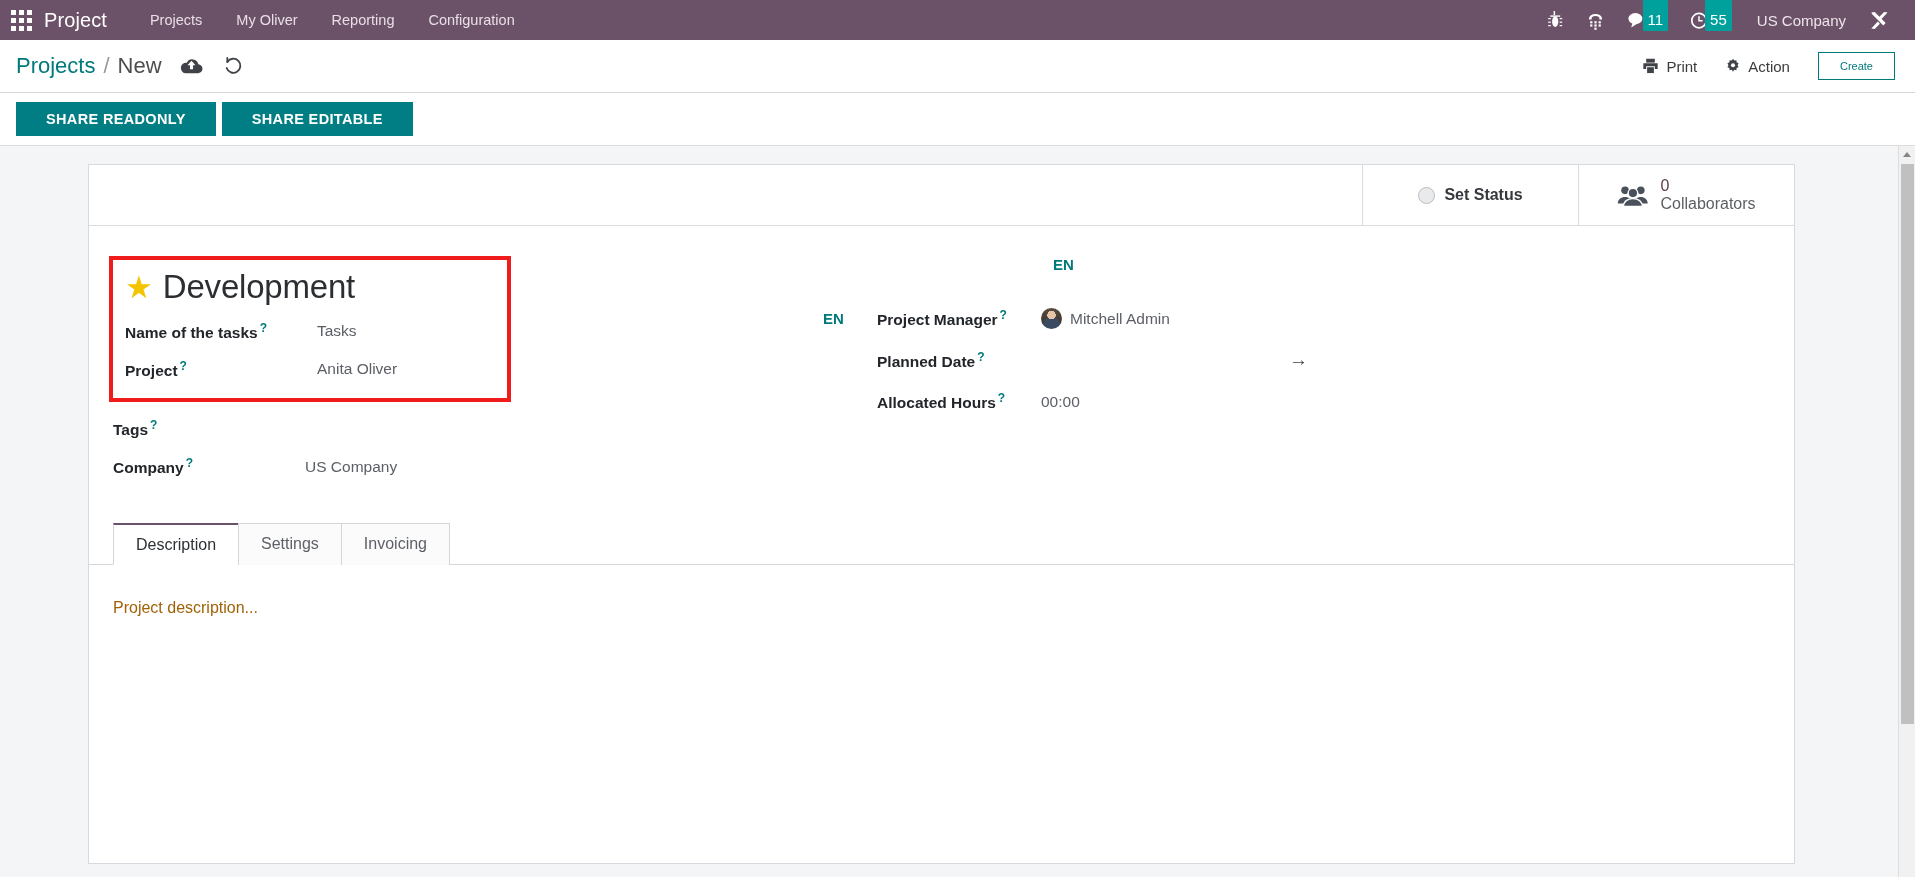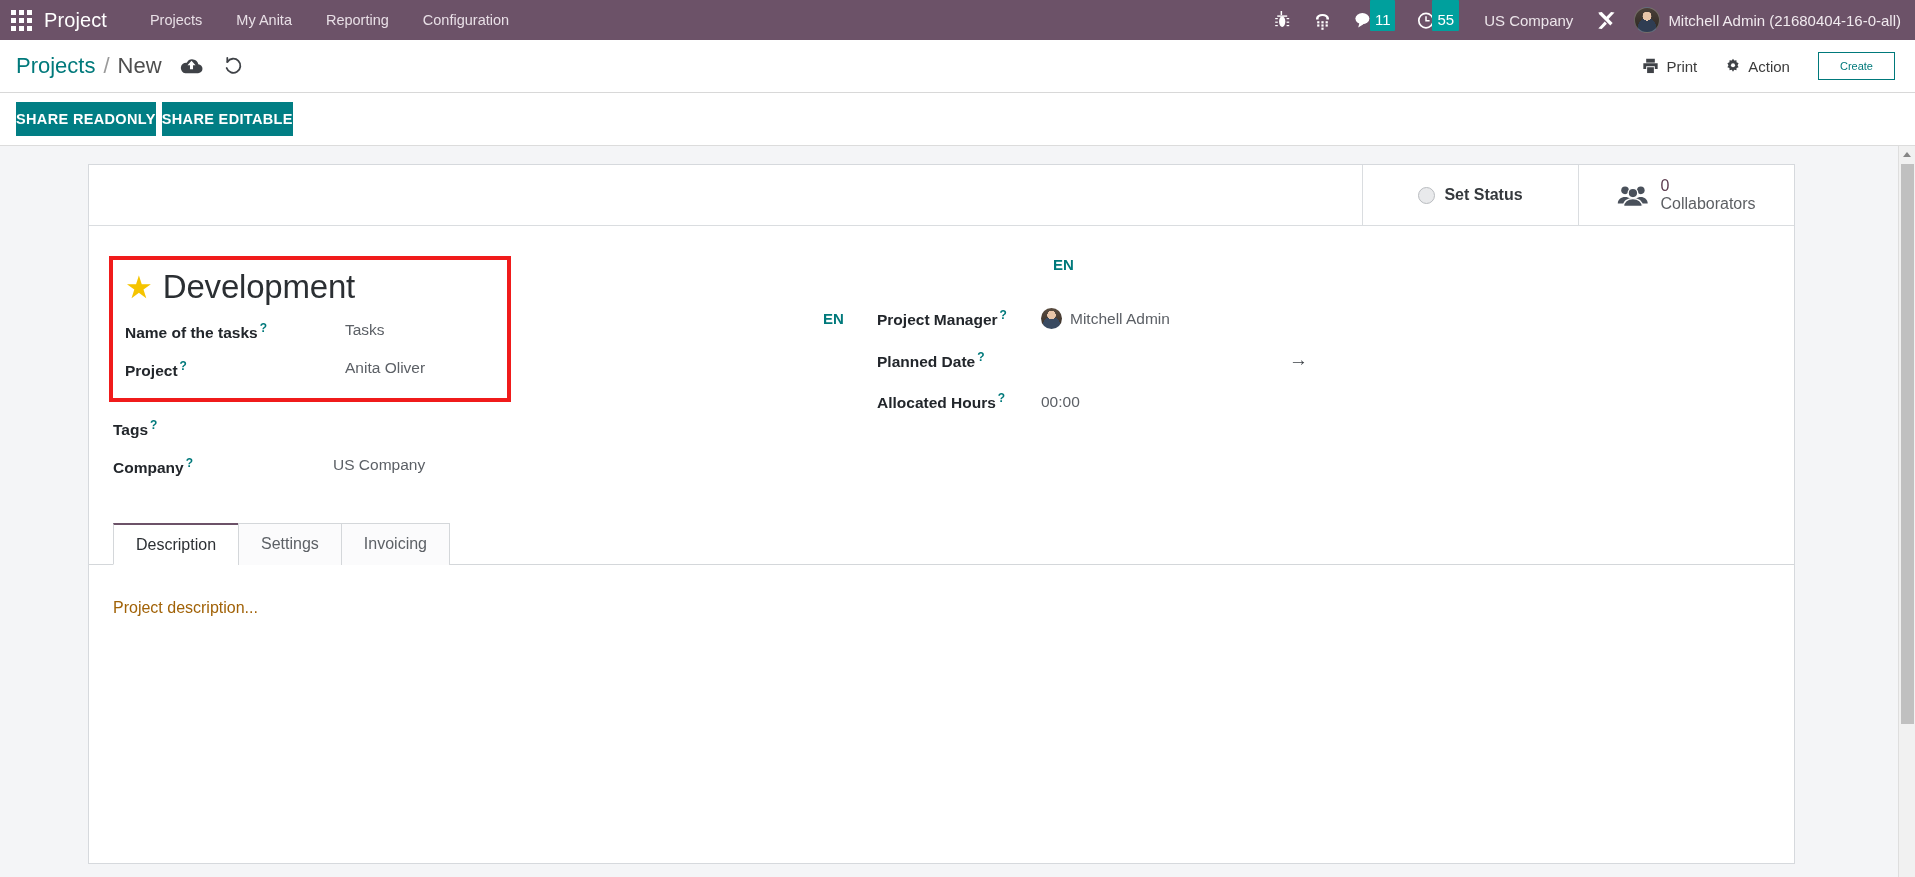--- a/index.html
+++ b/index.html
@@ -151,21 +151,21 @@
     gap: 6px;
     border-bottom: 1px solid #dcdcdc;
   }
   .btn-share {
     background: #017e84;
     color: #ffffff;
     border: none;
     font-size: 14.5px;
     font-weight: 700;
     letter-spacing: .35px;
-    padding: 9px 0;
+    padding: 9px 30px;
     cursor: pointer;
     text-transform: uppercase;
     font-family: "Liberation Sans", sans-serif;
   }
 
   
   .form-view {
     background: #f4f5f7;
     height: calc(877px - 40px - 53px - 52px);
     overflow: hidden;
@@ -228,21 +228,21 @@
   }
   .star-icon { color: #f5c400; font-size: 31px; line-height: 1; cursor: pointer; }
   .title-text {
     font-size: 33px;
     color: #2b2f33;
     font-weight: 400;
     letter-spacing: -.2px;
     line-height: 1.05;
   }
 
-  .f-row { display: flex; align-items: flex-start; margin-bottom: 17px; gap: 28px; }
+  .f-row { display: flex; align-items: center; margin-bottom: 17px; }
   .f-label {
     font-size: 15.5px;
     font-weight: 700;
     color: #22262b;
     white-space: nowrap;
   }
   .f-label .help { color: #00797b; font-size: 12px; vertical-align: super; margin-left: 2px; cursor: help; }
   .f-val {
     font-size: 15.5px;
     color: #5c6066;
@@ -357,21 +357,21 @@
       <i></i>
       <i></i>
       <i></i>
       <i></i>
       <i></i>
       <i></i>
   </div>
   <div class="brand">Project</div>
 
   <div class="nav-item">Projects</div>
-  <div class="nav-item">My Anita</div>
+  <div class="nav-item">My Oliver</div>
   <div class="nav-item">Reporting</div>
   <div class="nav-item">Configuration</div>
 
   <div class="nav-spacer"></div>
 
   <div class="sys-icon" title="bug">
     <svg width="17" height="19" viewBox="0 0 17 19" fill="#ffffff">
       <rect x="6.6" y="0" width="1.5" height="4"></rect>
       <rect x="3.2" y="4.4" width="10" height="1.4"></rect>
       <ellipse cx="8.2" cy="10.6" rx="3.1" ry="5.3"></ellipse>
@@ -418,24 +418,20 @@
   <div class="company-name">US Company</div>
 
   <div class="sys-icon" title="developer tools">
     <svg width="21" height="21" viewBox="0 0 22 22" fill="#ffffff">
       <path d="M2.4 2.6 L6 2.0 L17.4 13.6 L15.0 16.2 L3.6 4.8 Z"></path>
       <path d="M19.4 2.6 L15.8 2.0 L10.4 7.6 L12.6 9.9 Z"></path>
       <path d="M2.4 19.4 L6 20.0 L11.4 14.4 L9.2 12.1 Z"></path>
     </svg>
   </div>
 
-  <div class="user-menu">
-    <span class="avatar-sm"></span>
-    <span class="user-name">Mitchell Admin (21680404-16-0-all)</span>
-  </div>
 </div>
 
 <div class="control-panel">
   <div class="breadcrumb">
     <span class="bc-link">Projects</span>
     <span class="bc-sep">/</span>
     <span class="bc-current">New</span>
   </div>
 
   <div class="bc-actions">

